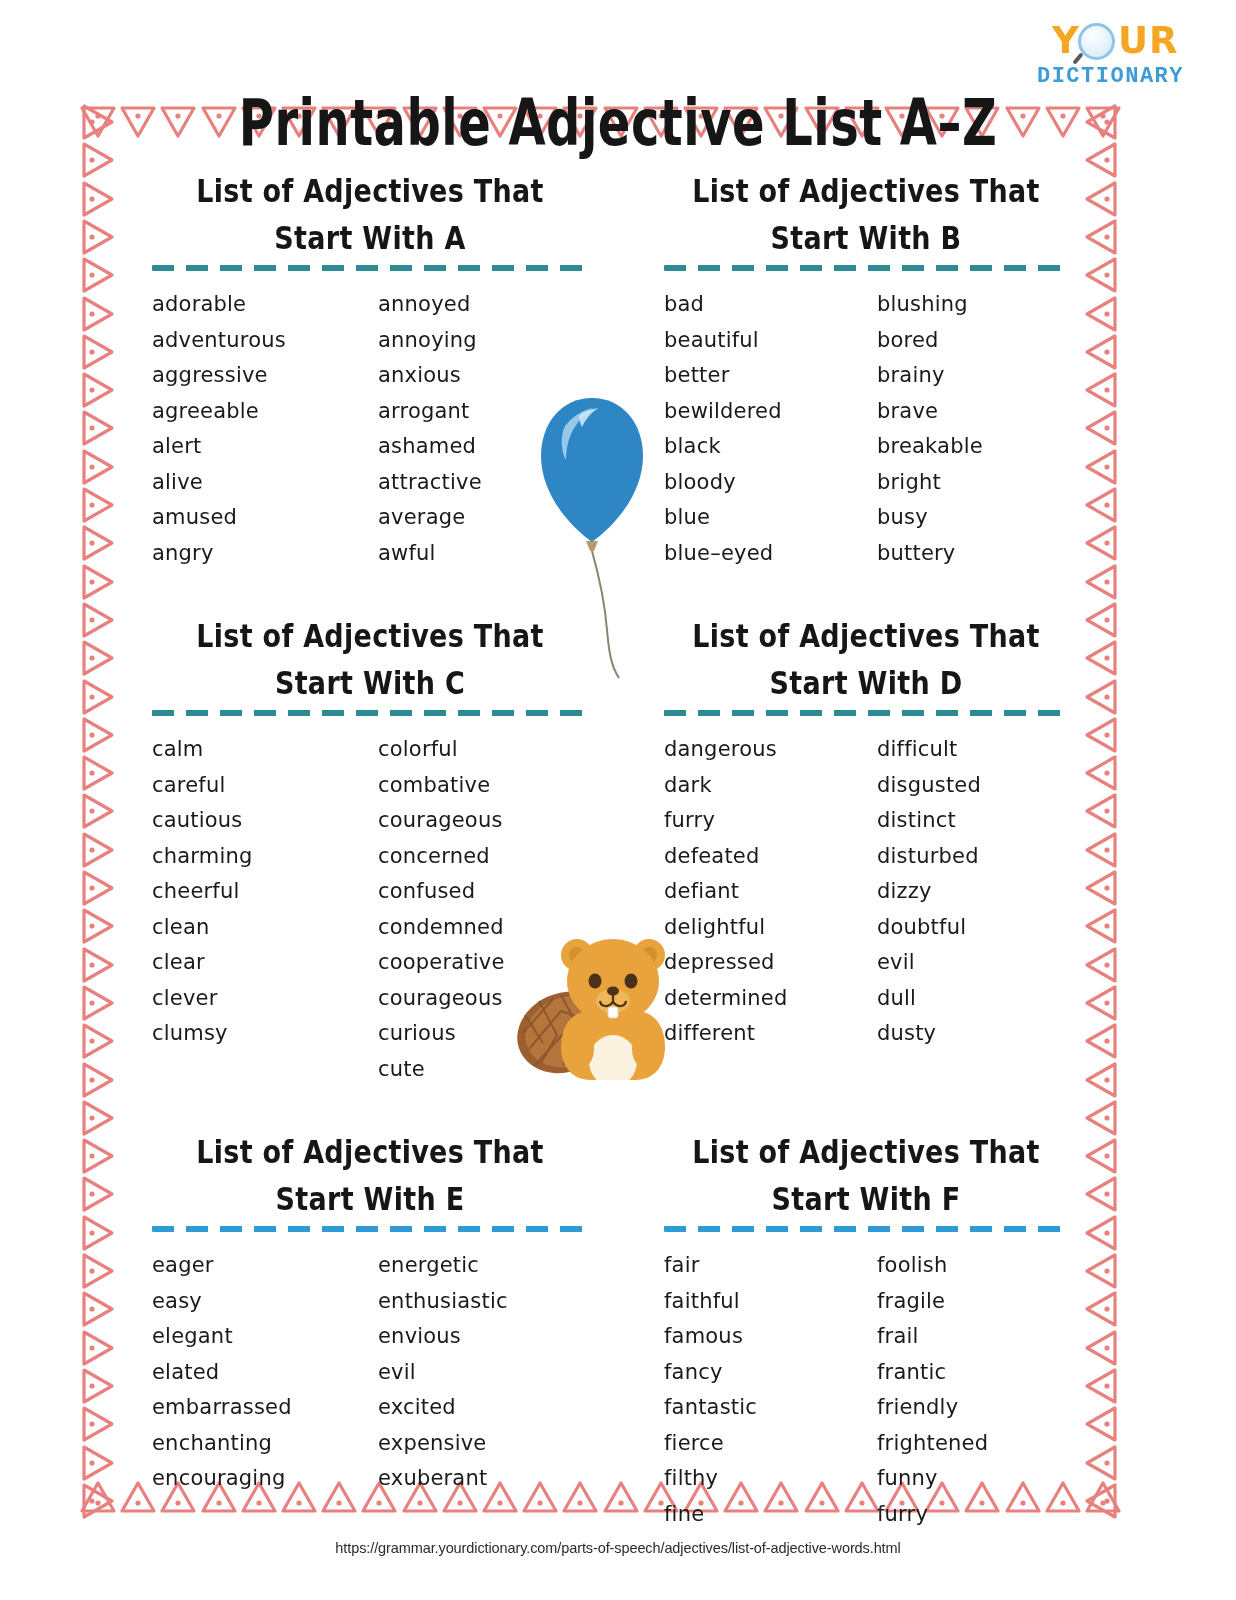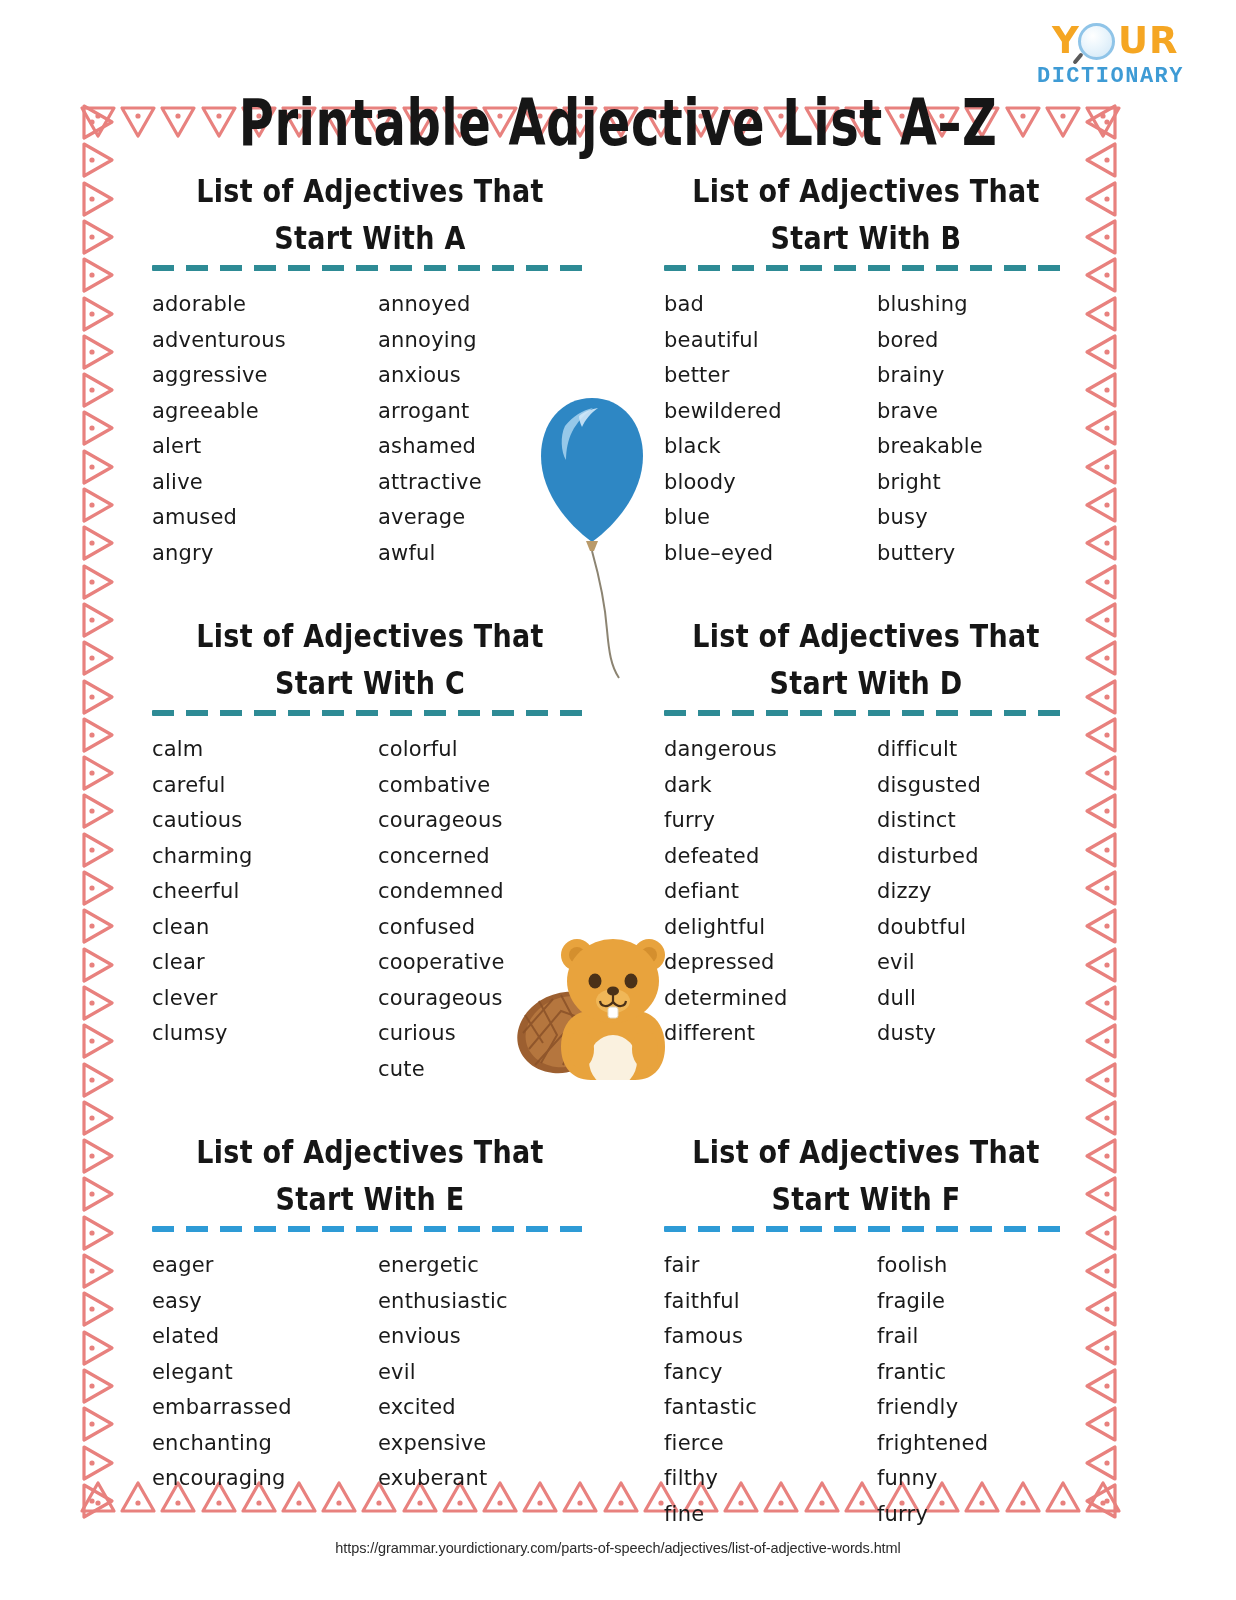--- a/index.html
+++ b/index.html
@@ -1103,22 +1103,22 @@
               <div class="word">clean</div>
               <div class="word">clear</div>
               <div class="word">clever</div>
               <div class="word">clumsy</div>
             </div>
           <div class="wcol">
               <div class="word">colorful</div>
               <div class="word">combative</div>
               <div class="word">courageous</div>
               <div class="word">concerned</div>
+              <div class="word">confused</div>
               <div class="word">condemned</div>
-              <div class="word">confused</div>
               <div class="word">cooperative</div>
               <div class="word">courageous</div>
               <div class="word">curious</div>
               <div class="word">cute</div>
             </div>
         </div>
       </div>
       <div class="col col-right">
         <div class="sec-head">
           <span>List of Adjectives That</span>
@@ -1156,22 +1156,22 @@
       <div class="col">
         <div class="sec-head">
           <span>List of Adjectives That</span>
           <span class="l2">Start With E</span>
         </div>
         <div class="divider" style="--dash: #2E9BD6;"></div>
         <div class="words">
           <div class="wcol">
               <div class="word">eager</div>
               <div class="word">easy</div>
+              <div class="word">elegant</div>
               <div class="word">elated</div>
-              <div class="word">elegant</div>
               <div class="word">embarrassed</div>
               <div class="word">enchanting</div>
               <div class="word">encouraging</div>
             </div>
           <div class="wcol">
               <div class="word">energetic</div>
               <div class="word">enthusiastic</div>
               <div class="word">envious</div>
               <div class="word">evil</div>
               <div class="word">excited</div>

